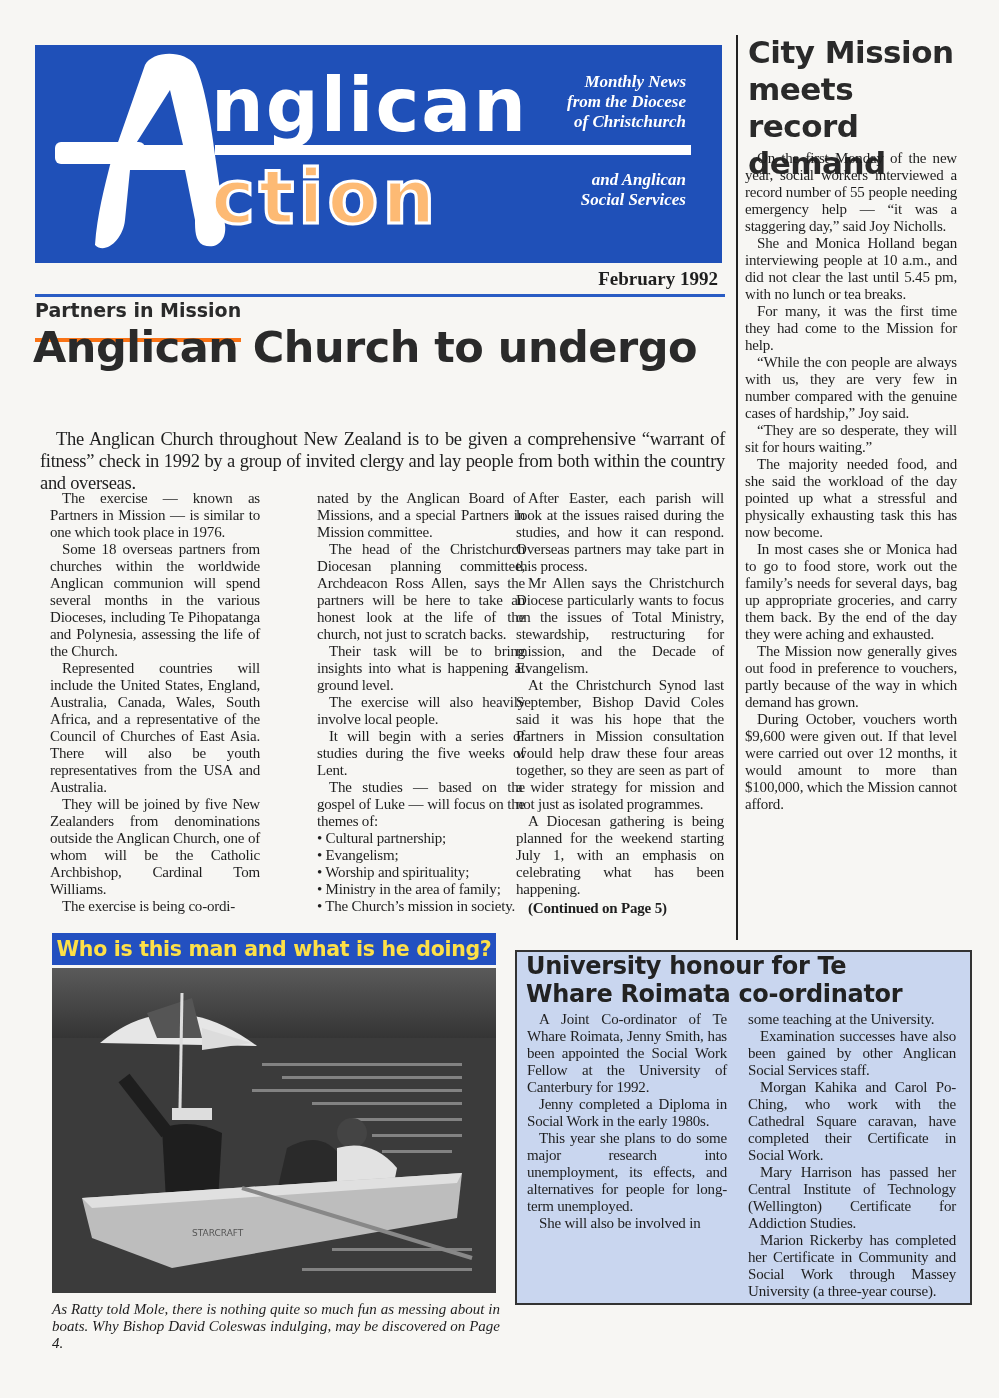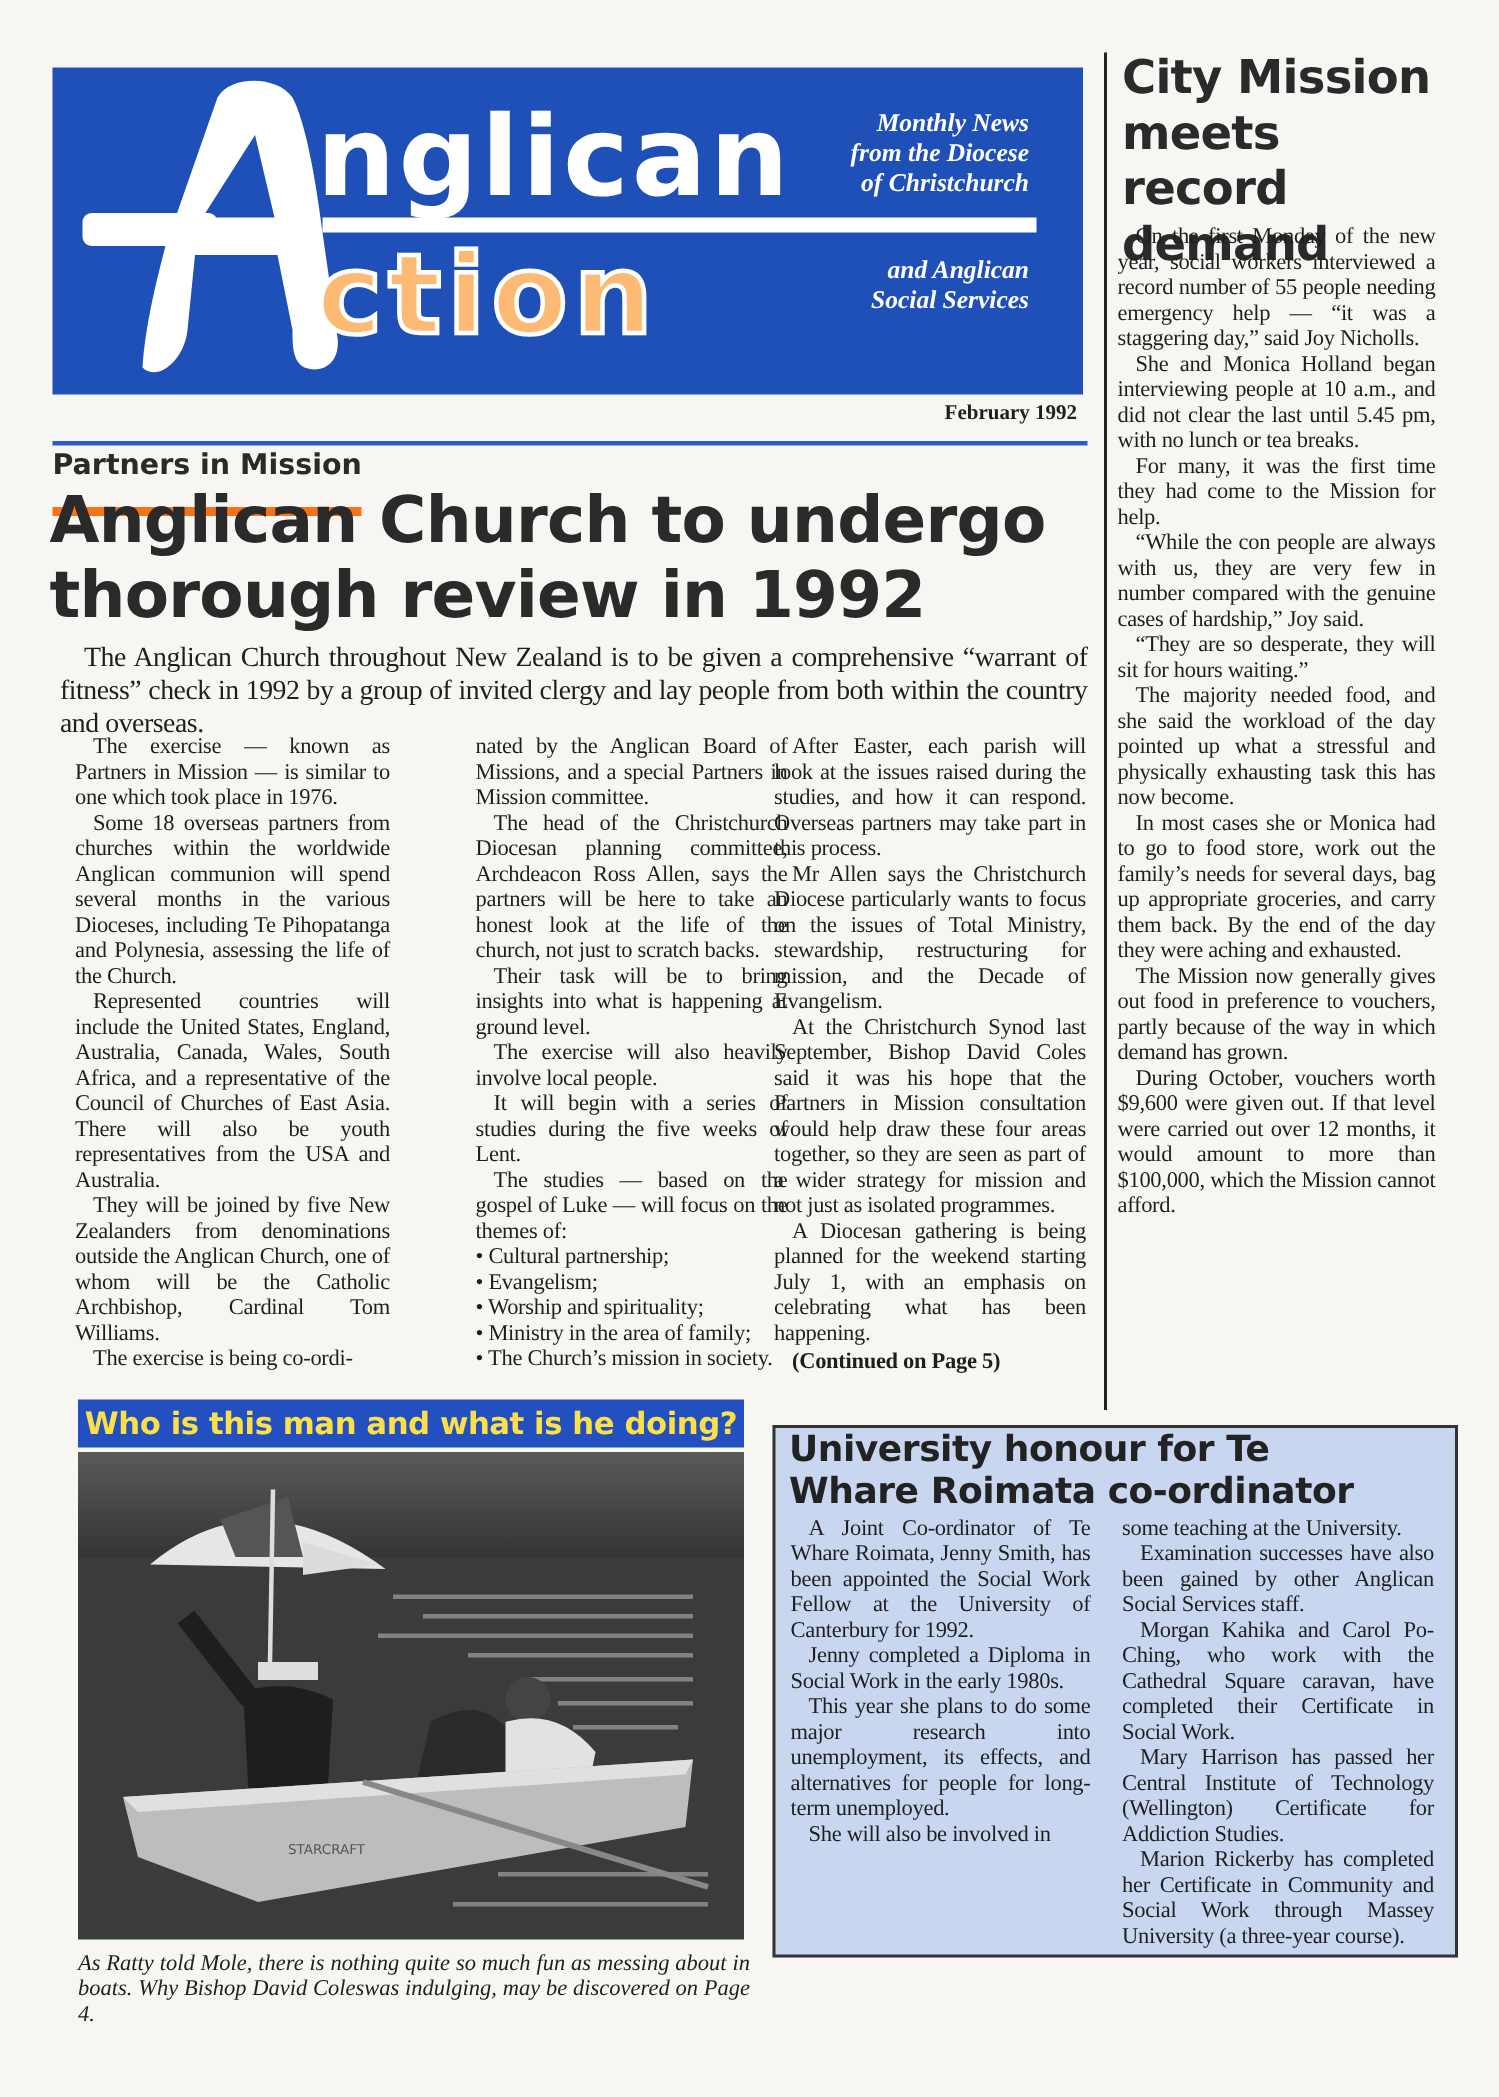--- a/index.html
+++ b/index.html
@@ -22,29 +22,29 @@
     font-size: 17px; line-height: 20px;
     font-family: "Liberation Serif", serif;
   }
   .tag1 { top: 27px; }
   .tag2 { top: 125px; }
   .masthead-bar {
     position: absolute; left: 180px; top: 100px; width: 476px; height: 10px; background: #fff;
   }
   .issue-date {
     left: 570px; top: 268px; width: 148px; text-align: right;
-    font-size: 14px; font-weight: bold;
+    font-size: 19px; font-weight: bold;
   }
   .blue-rule { left: 35px; top: 294px; width: 690px; height: 3px; background: #2a5cc4; }
   .vrule { left: 736px; top: 35px; width: 2px; height: 905px; background: #222; }
 
   .kicker {
     left: 35px; top: 298px; font-family: "DejaVu Sans", sans-serif;
     font-size: 19px; font-weight: bold; color: #2a2a2a;
-    border-bottom: 6px solid #f97316; padding-bottom: 16px; line-height: 24px;
+    border-bottom: 4px solid #f97316; padding-bottom: 16px; line-height: 24px;
   }
   .headline {
     left: 33px; top: 322px; width: 700px;
     font-family: "DejaVu Sans", sans-serif; font-weight: bold;
     font-size: 43px; line-height: 50px; color: #2a2a2a; letter-spacing: -0.5px;
   }
   .standfirst {
     left: 40px; top: 428px; width: 685px;
     font-size: 18.5px; line-height: 22px; text-indent: 16px; text-align: justify;
     letter-spacing: -0.3px;
@@ -117,21 +117,20 @@
   </div>
 </div>
 
 <div class="abs issue-date">February 1992</div>
 <div class="abs blue-rule"></div>
 <div class="abs vrule"></div>
 
 <div class="abs kicker">Partners in Mission</div>
 <div class="abs headline">
   <div>Anglican Church to undergo</div>
-  <div>thorough review in 1992</div>
 </div>
 <div class="abs standfirst">The Anglican Church throughout New Zealand is to be given a comprehensive “warrant of fitness” check in 1992 by a group of invited clergy and lay people from both within the country and overseas.</div>
 
 <div class="abs col col1">
   <p>The exercise — known as Partners in Mission — is similar to one which took place in 1976.</p>
   <p>Some 18 overseas partners from churches within the worldwide Anglican communion will spend several months in the various Dioceses, including Te Pihopatanga and Polynesia, assessing the life of the Church.</p>
   <p>Represented countries will include the United States, England, Australia, Canada, Wales, South Africa, and a representative of the Council of Churches of East Asia. There will also be youth representatives from the USA and Australia.</p>
   <p>They will be joined by five New Zealanders from denominations outside the Anglican Church, one of whom will be the Catholic Archbishop, Cardinal Tom Williams.</p>
   <p>The exercise is being co-ordi-</p>
 </div>

